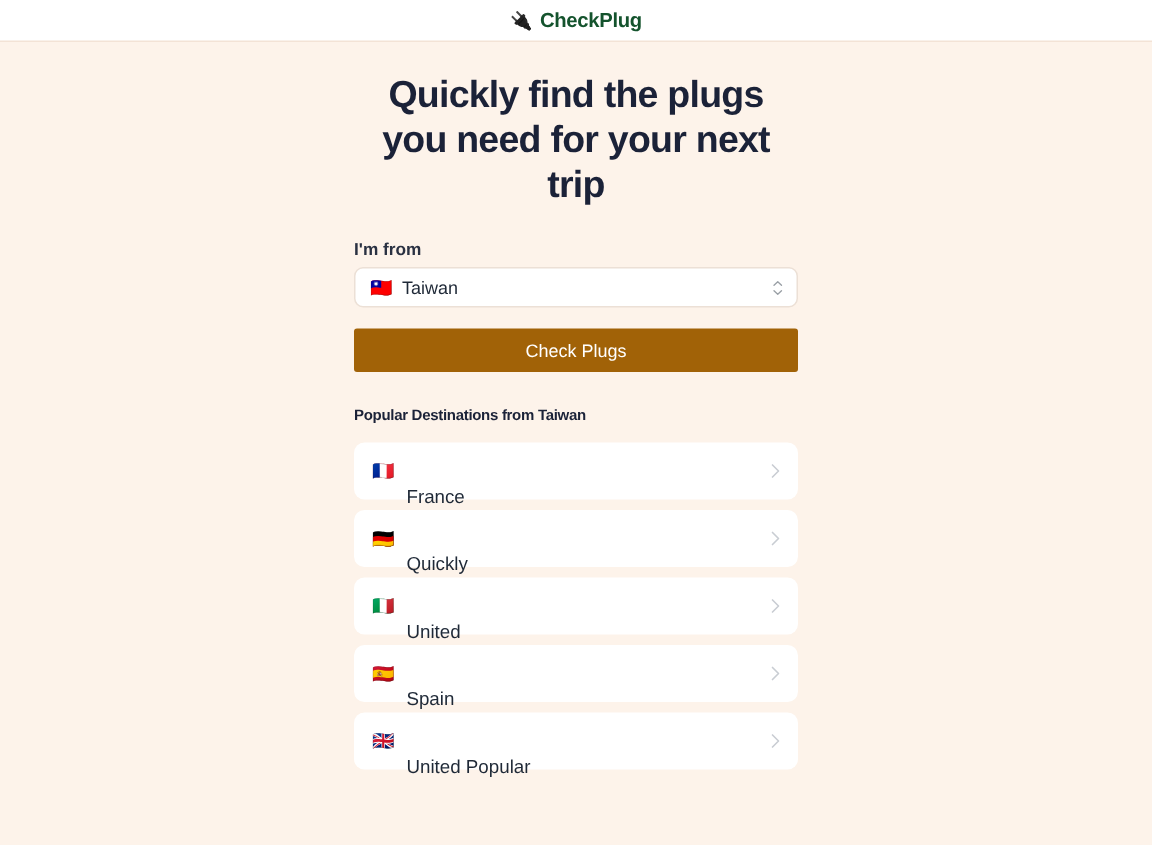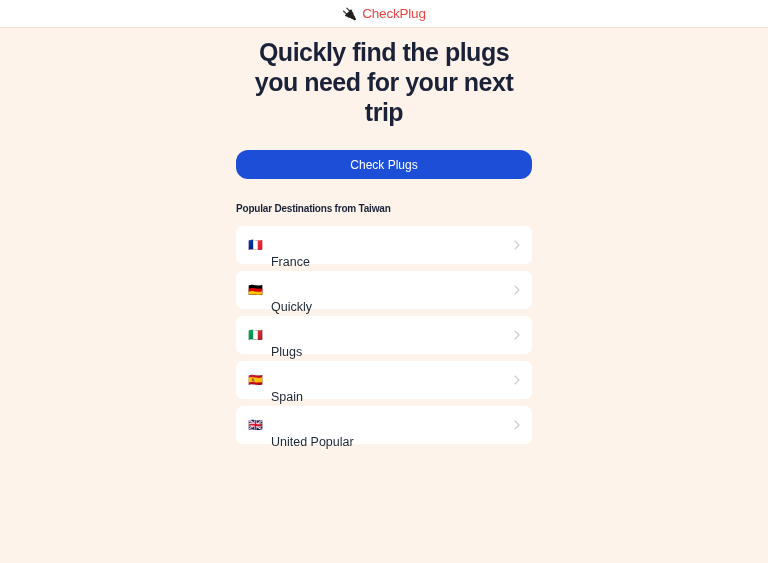--- a/index.html
+++ b/index.html
@@ -35,36 +35,36 @@
   }
 
   .brand-icon {
     font-size: 12px;
     filter: grayscale(1) brightness(0.35);
     transform: translateY(0px);
   }
 
   .brand-name {
     font-size: 13.5px;
-    font-weight: normal;
-    color: #ef4444;
+    font-weight: bold;
+    color: #14532d;
     letter-spacing: -0.2px;
   }
 
   
   .page {
     height: 535px;
     overflow: hidden;
     display: flex;
     justify-content: center;
   }
 
   .col {
     width: 296px;
-    padding-top: 9px;
+    padding-top: 20px;
   }
 
   .headline {
     font-size: 25px;
     line-height: 1.2;
     font-weight: bold;
     text-align: center;
     color: #1B2238;
     letter-spacing: -0.5px;
     margin-bottom: 23px;
@@ -116,24 +116,24 @@
     gap: 2px;
     color: #9AA0A6;
   }
 
   .select-arrows svg { display: block; }
 
   .cta {
     display: block;
     width: 100%;
     height: 29px;
-    background: #1d4ed8;
+    background: #a16207;
     color: #FFFFFF;
     border: none;
-    border-radius: 12px;
+    border-radius: 2px;
     font-family: "Liberation Sans", sans-serif;
     font-size: 12px;
     cursor: pointer;
     margin-top: 4px;
   }
 
   
   .section-title {
     font-size: 10px;
     font-weight: bold;
@@ -187,20 +187,37 @@
     <span class="brand-icon">🔌</span>
     <span class="brand-name">CheckPlug</span>
   </div>
 </div>
 
 <div class="page">
   <div class="col">
 
     <h1 class="headline">Quickly find the plugs you need for your next trip</h1>
 
+    <div class="field">
+      <label class="field-label">I'm from</label>
+      <div class="select-box">
+        <span class="select-value">
+          <span class="flag">🇹🇼</span>
+          <span>Taiwan</span>
+        </span>
+        <span class="select-arrows">
+          <svg width="7" height="4" viewBox="0 0 7 4" fill="none">
+              <path d="M1 3.2L3.5 0.8L6 3.2" stroke="currentColor" stroke-width="0.9" stroke-linecap="round" stroke-linejoin="round"></path>
+            </svg>
+          <svg width="7" height="4" viewBox="0 0 7 4" fill="none">
+              <path d="M1 0.8L3.5 3.2L6 0.8" stroke="currentColor" stroke-width="0.9" stroke-linecap="round" stroke-linejoin="round"></path>
+            </svg>
+        </span>
+      </div>
+    </div>
 
     <div class="field">
     </div>
 
     <button class="cta">Check Plugs</button>
 
     <h2 class="section-title">Popular Destinations from Taiwan</h2>
 
     <div class="dest-list">
 
@@ -224,21 +241,21 @@
         <span class="chevron">
           <svg width="6" height="10" viewBox="0 0 6 10" fill="none">
               <path d="M1 1L5 5L1 9" stroke="currentColor" stroke-width="1.1" stroke-linecap="round" stroke-linejoin="round"></path>
             </svg>
         </span>
       </div>
 
       <div class="dest-item">
         <span class="dest-left">
           <span class="flag">🇮🇹</span>
-          <span class="dest-name">Plugs</span>
+          <span class="dest-name">United</span>
         </span>
         <span class="chevron">
           <svg width="6" height="10" viewBox="0 0 6 10" fill="none">
               <path d="M1 1L5 5L1 9" stroke="currentColor" stroke-width="1.1" stroke-linecap="round" stroke-linejoin="round"></path>
             </svg>
         </span>
       </div>
 
       <div class="dest-item">
         <span class="dest-left">

